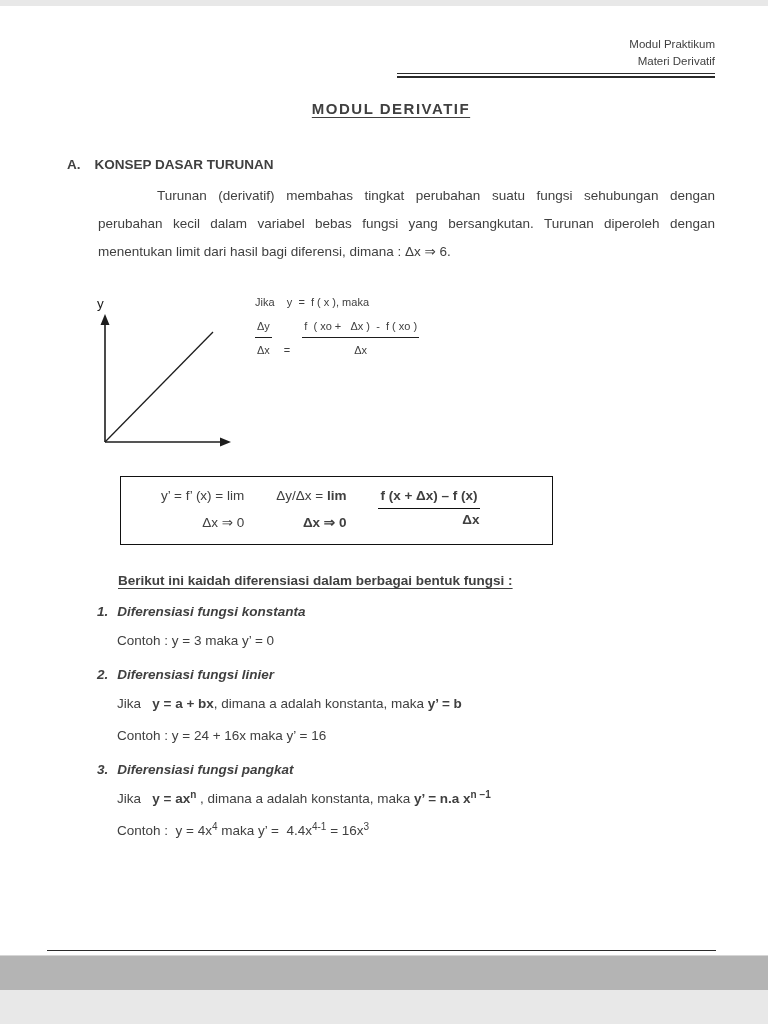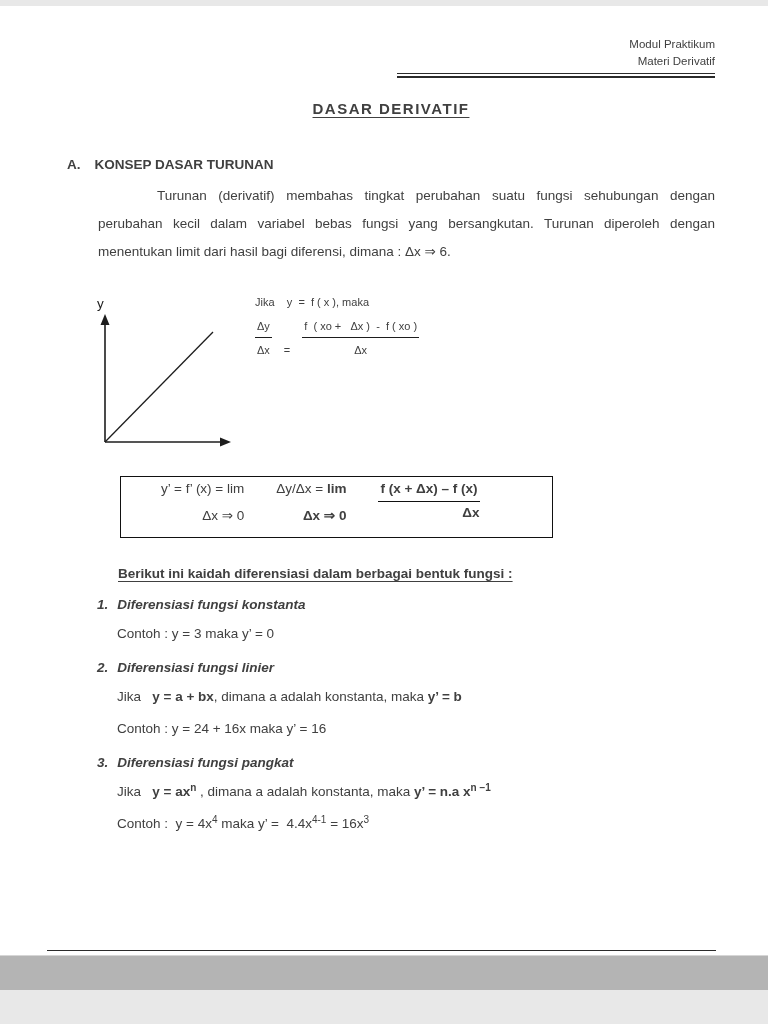--- a/index.html
+++ b/index.html
@@ -47,21 +47,21 @@
   .frac { text-align: center; }
   .frac .num { padding: 0 2px 5px 2px; border-bottom: 1.3px solid #1d1d1d; white-space: pre-wrap; }
   .frac .den { padding-top: 6px; }
 
   
   .formula-box {
     margin: 22px 0 0 53px;
     width: 433px;
     box-sizing: border-box;
     border: 1.4px solid #111;
-    padding: 4px 8px 14px 40px;
+    padding: 11px 8px 14px 40px;
     display: flex;
     gap: 32px;
     font-size: 13.5px;
   }
   .fcol { text-align: center; }
   .fcol .ftop { padding-bottom: 8px; }
   .fcol .fbot { padding-top: 3px; text-align: right; }
   .barred { border-bottom: 1.4px solid #111; padding: 0 2px 5px 2px !important; }
   .b { font-weight: bold; }
 
@@ -86,21 +86,21 @@
 <div class="page">
   <div class="content">
 
     <div class="doc-header">
       <div>Modul Praktikum</div>
       <div>Materi Derivatif</div>
       <div class="double-rule"></div>
     </div>
 
     <div class="title">
-      <span class="u">DASAR DERIVATIF</span>
+      <span class="u">MODUL DERIVATIF</span>
     </div>
 
     <div class="section-heading">
       <span>A.</span>
       <span>KONSEP DASAR TURUNAN</span>
     </div>
 
     <p class="para indent-first">Turunan (derivatif) membahas tingkat perubahan suatu fungsi sehubungan dengan perubahan kecil dalam variabel bebas fungsi yang bersangkutan. Turunan diperoleh dengan menentukan limit dari hasil bagi diferensi, dimana :  Δx ⇒ 6.</p>
 
     <div class="figure-row">

